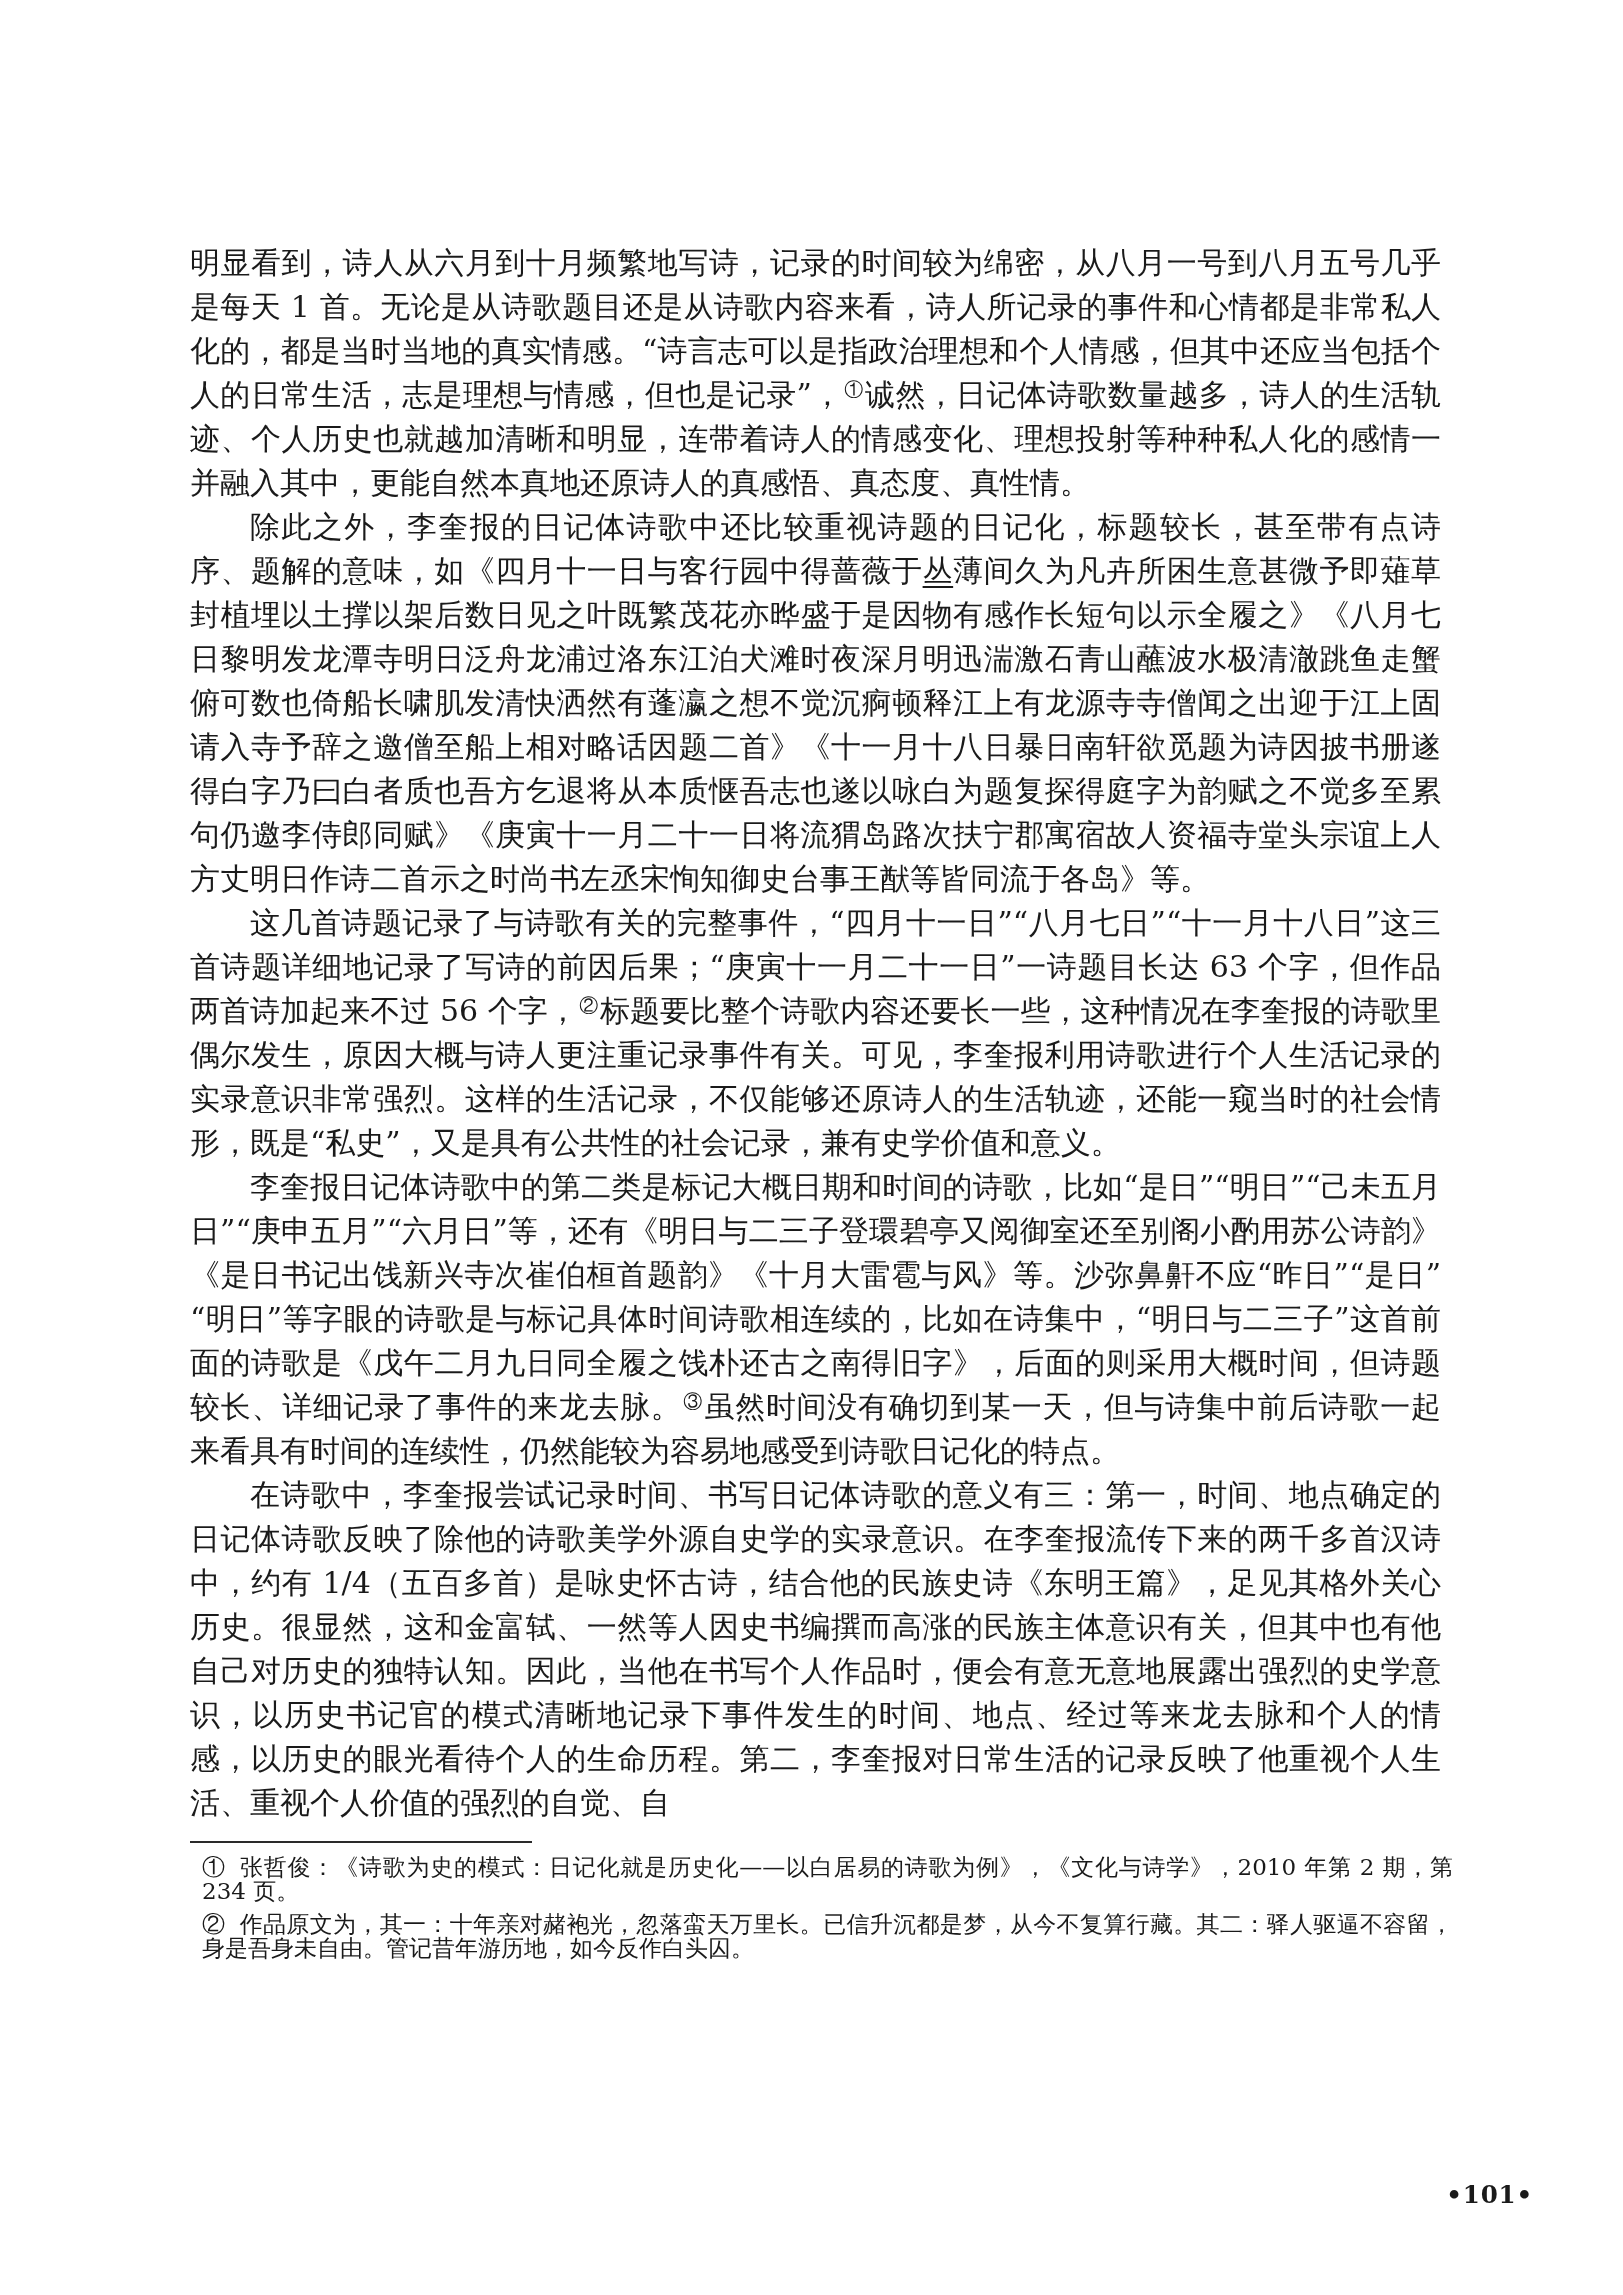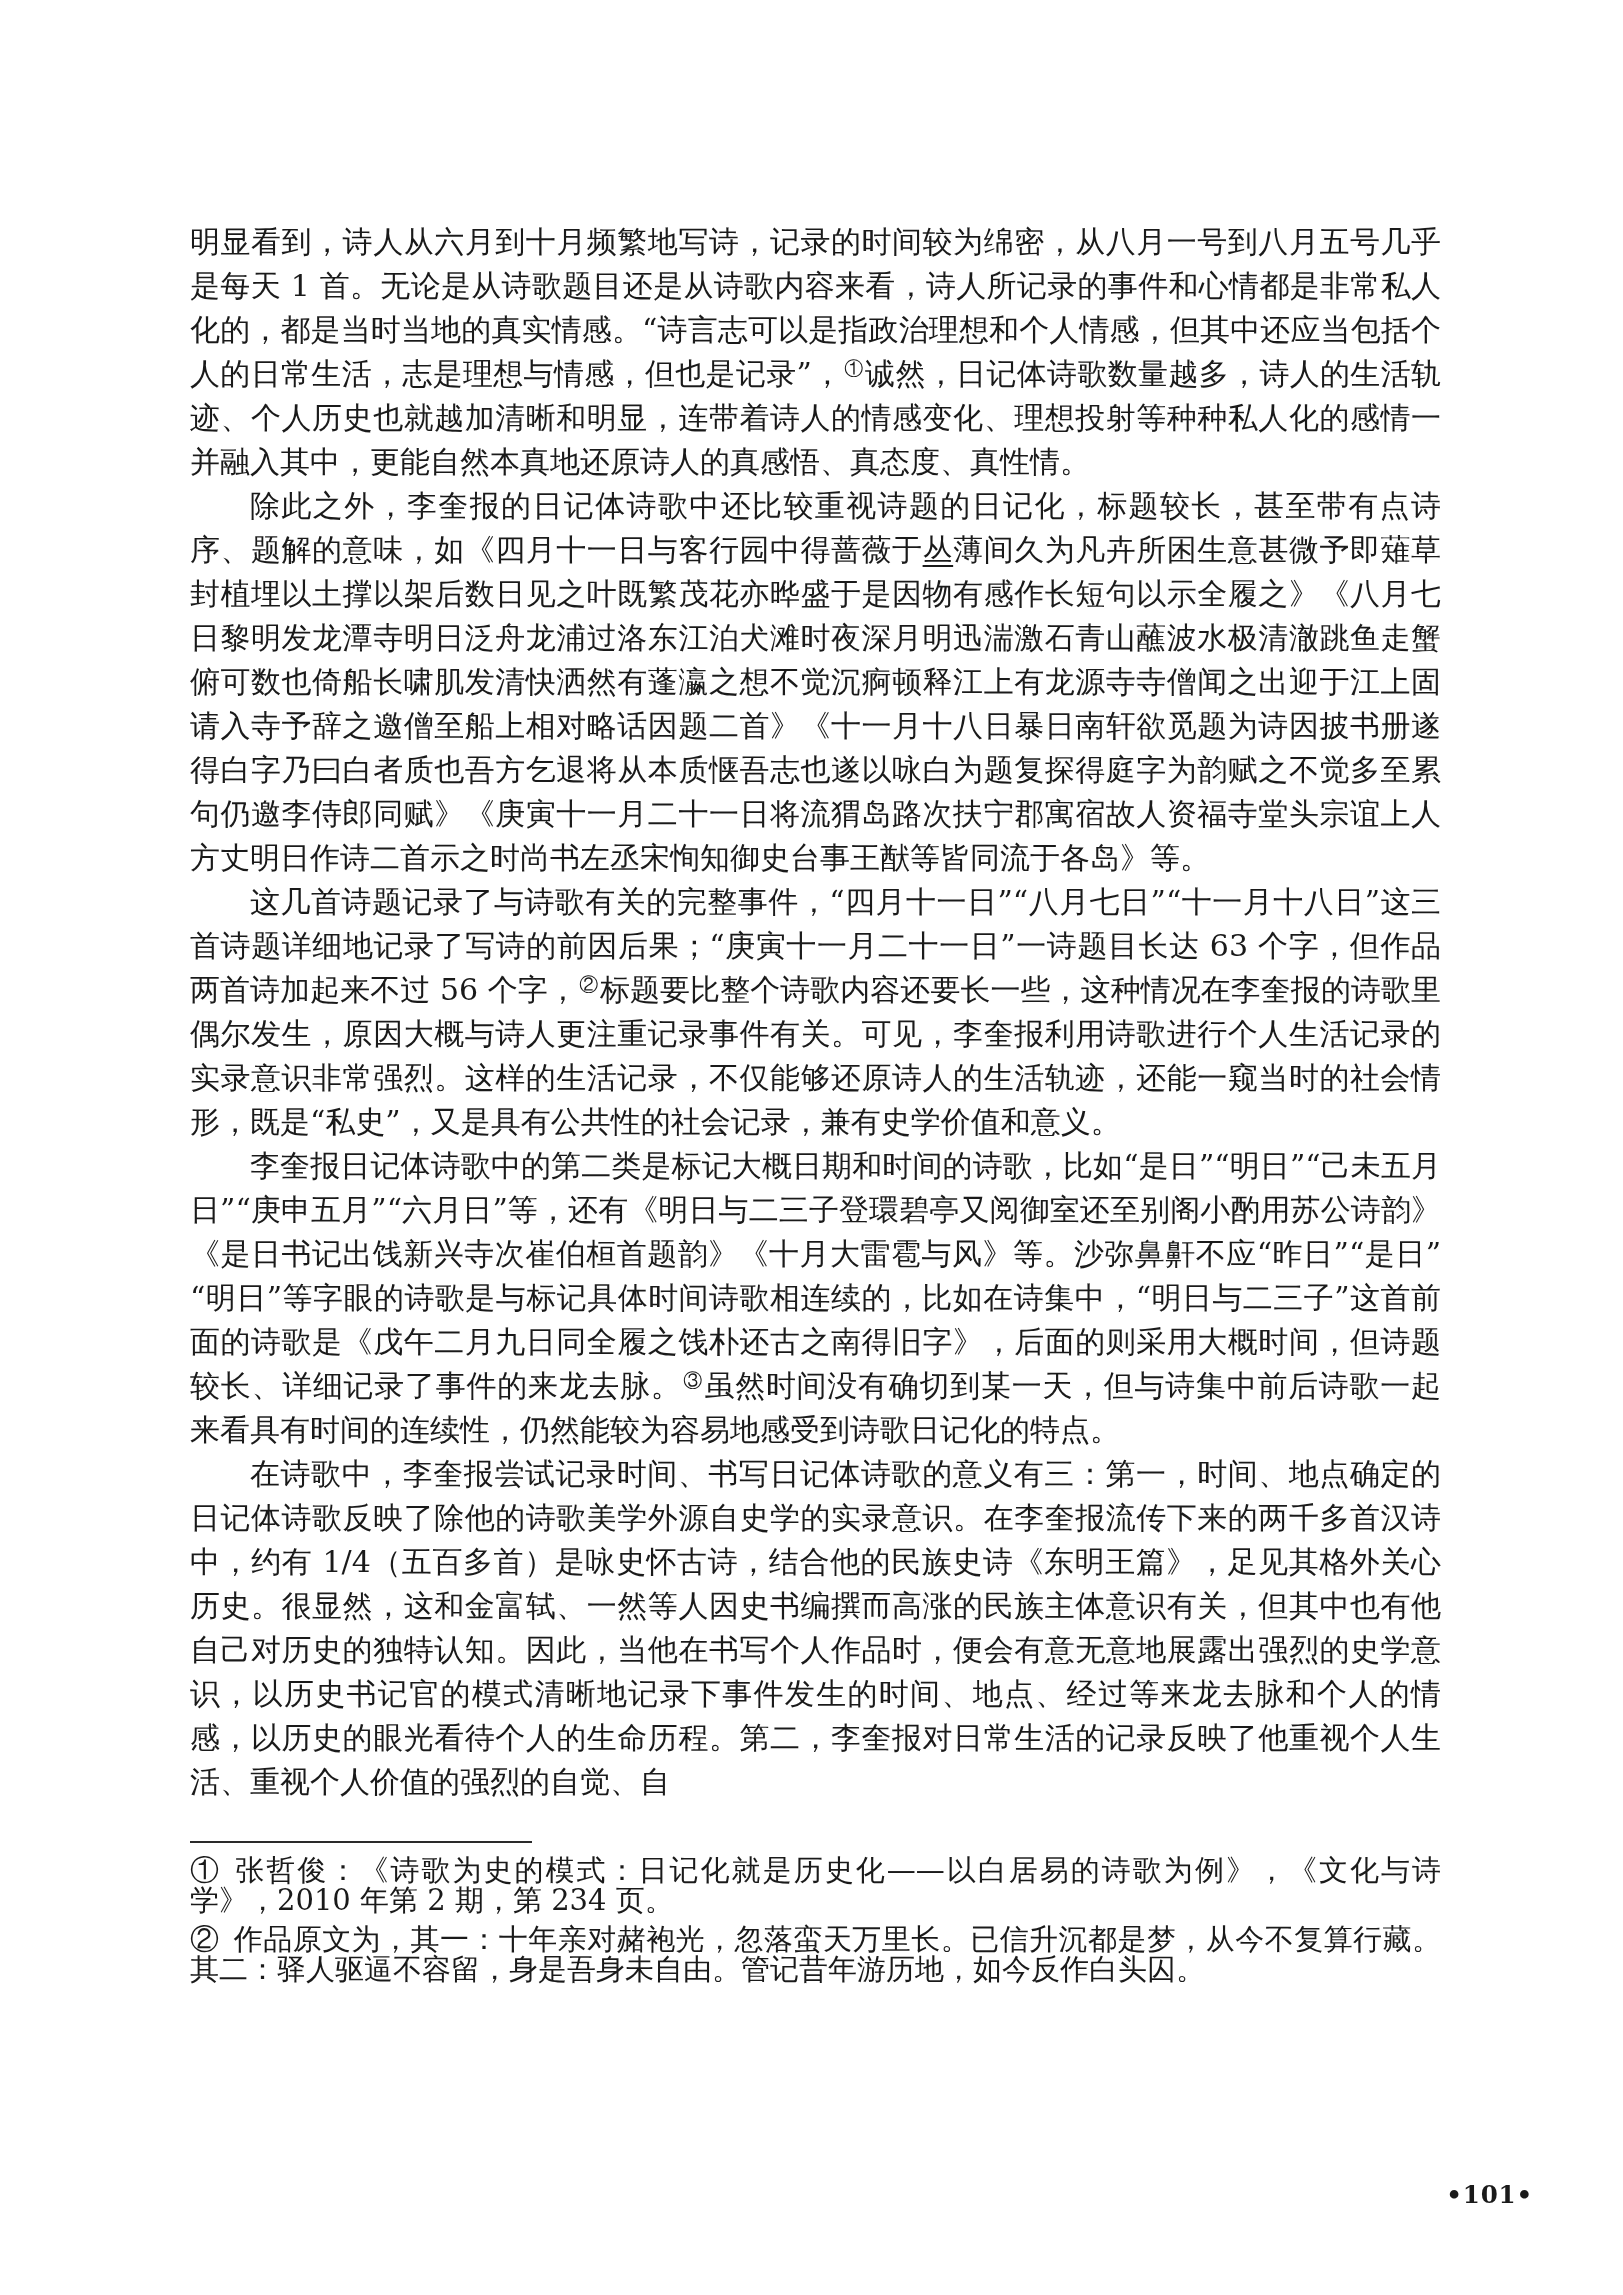--- a/index.html
+++ b/index.html
@@ -13,44 +13,44 @@
   }
   .body-text{
     position:absolute;
     left:190px;top:220px;
     width:1251px;
     font-size:30px;
     line-height:44px;
     text-align:justify;
   }
   .para{margin:0;text-indent:2em;}
-  .para.no-indent{text-indent:0;}
+  .para.no-indent{text-indent:0;margin-top:21px;}
   .fnref{
     font-size:19px;
     vertical-align:0.45em;
     line-height:0;
     padding:0 1.6px;
   }
   .u-char{
     text-decoration:underline;
     text-underline-offset:4.8px;
     text-decoration-thickness:2.4px;
   }
   .footnote-rule{
     position:absolute;
     left:190px;top:1841px;
     width:342px;height:0;
     border-top:2.4px solid #2a2a2a;
   }
   .footnotes{
     position:absolute;
-    left:190px;top:1855px;
+    left:202px;top:1855px;
     width:1251px;
-    font-size:29px;
-    line-height:30px;
+    font-size:23px;
+    line-height:24px;
     text-align:justify;
   }
   .footnote{margin:0 0 8.7px 0;}
   .fn-marker{margin-right:14.3px;}
   .page-number{
     position:absolute;
     right:90px;top:2180px;
     font-size:24.6px;
     letter-spacing:0.8px;
     font-weight:bold;

